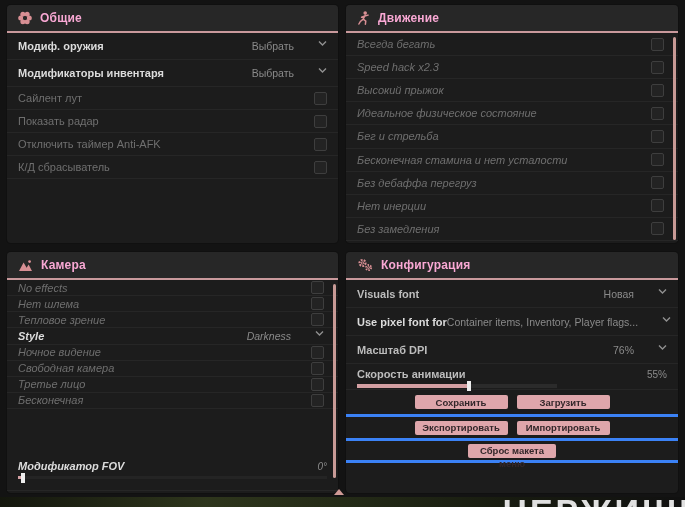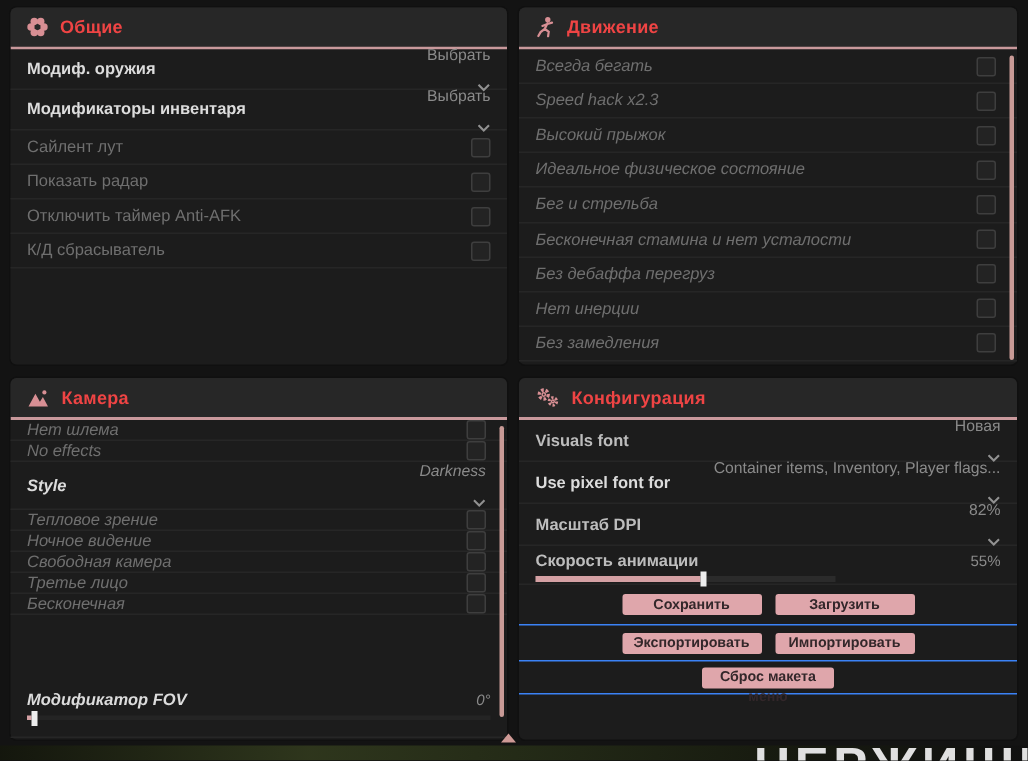--- a/index.html
+++ b/index.html
@@ -12,50 +12,50 @@
   .game-glow{position:absolute;left:0;bottom:0;width:100%;height:10px;
     background:linear-gradient(to right,#14170c,#333c1e 30%,#262e17 52%,#181c0f 75%,#101010);
     opacity:.85;}
   .panel{position:absolute;background:#1c1c1c;border-radius:4px;box-shadow:0 0 0 1px #101010;}
   .p-general{left:7px;top:5px;width:331px;height:238px;}
   .p-movement{left:346px;top:5px;width:332px;height:238px;}
   .p-camera{left:7px;top:252px;width:331px;height:241px;}
   .p-config{left:346px;top:252px;width:332px;height:241px;}
   .phead{height:26px;background:#272727;border-radius:4px 4px 0 0;
     border-bottom:2px solid #c9999c;display:flex;align-items:center;gap:8px;padding:0 11px;}
-  .ptitle{font-size:12px;font-weight:bold;color:#ef4444;letter-spacing:.2px;}
+  .ptitle{font-size:12px;font-weight:bold;color:#f9a8d4;letter-spacing:.2px;}
   .rows{position:absolute;left:0;right:0;top:28px;}
   .rows-fill{position:absolute;left:0;right:0;top:28px;bottom:2px;display:flex;flex-direction:column;}
   .rows-fill .row{flex:1;font-style:italic;}
   .row{display:flex;align-items:center;justify-content:space-between;
     padding:0 11px;border-bottom:1px solid #262626;box-sizing:border-box;}
   .h26{height:27px;} .h23{height:23px;gap:11px;} .h28{height:28px;}
   .pad-sb{padding-right:14px;}
   .lbl{font-size:11px;white-space:nowrap;}
   .lbl-bright{color:#dcdcdc;font-weight:700;}
   .lbl-mid{color:#bdbdbd;font-weight:600;}
   .lbl-dim{color:#6f6f6f;}
   .cb{width:11px;height:11px;background:#232323;border:1px solid #3e3e3e;border-radius:2px;flex:none;}
-  .dd{display:flex;align-items:flex-end;gap:12px;cursor:pointer;flex-direction:column;}
+  .dd{display:flex;align-items:flex-start;gap:24px;cursor:pointer;}
   .ddval{font-size:10.5px;color:#8a8a8a;white-space:nowrap;}
   .chev{flex:none;}
   .val-dim{font-size:10px;color:#8a8a8a;}
   .scrollbar{position:absolute;width:3px;background:#c89a96;border-radius:2px;}
   .sb-move{right:2px;top:32px;bottom:3px;}
   .sb-cam{right:2px;top:32px;bottom:15px;}
   .fovrow{display:block;padding-top:3px;height:34px;margin-top:48px;}
   .srtop{display:flex;align-items:center;justify-content:space-between;}
   .slider-track{position:relative;display:flex;align-items:center;height:4px;background:#242424;margin-top:4px;}
   .slider-track.fov{width:309px;height:3px;}
   .slider-track.anim{width:200px;background:#2b2b2b;}
   .slider-fill{height:100%;background:#d4a0a3;}
   .slider-handle{width:4px;height:10px;background:#ededed;flex:none;}
   .cfg-slider-row{display:block;padding-top:4px;height:26px;}
   .btnrow{display:flex;align-items:center;justify-content:center;gap:9px;
-    border-bottom:1px solid #3b82f6;box-sizing:border-box;}
+    border-bottom:3px solid #3b82f6;box-sizing:border-box;}
   .br1{height:27px;} .br2{height:24px;align-items:center;} .br3{height:22px;}
   .pbtn{width:93px;height:14px;background:#dfa6ab;color:#33272a;border:none;border-radius:2px;
     font-family:"Liberation Sans",sans-serif;font-size:9.5px;font-weight:bold;line-height:13px;
     padding:0;cursor:pointer;}
   .pbtn.wide{width:88px;}
   .watermark{position:absolute;left:503px;top:492px;font-size:34px;font-weight:700;
     color:#e0e0e0;letter-spacing:3px;white-space:nowrap;}
   .resize-tri{position:absolute;left:334px;top:489px;width:0;height:0;
     border-left:5px solid transparent;border-right:5px solid transparent;
     border-bottom:6px solid #cf9a96;}
@@ -170,39 +170,39 @@
 <div class="panel p-camera">
   <div class="phead">
     <svg width="15" height="13" viewBox="0 0 15 13">
       <path d="M1 12 L5.6 3.5 L8.6 8.8 L10.6 5.6 L14 12 Z" fill="#d88f94"></path>
       <circle cx="11.6" cy="2.6" r="1.4" fill="#d88f94"></circle>
     </svg>
     <span class="ptitle">Камера</span>
   </div>
   <div class="rows-fill">
     <div class="row pad-sb">
+      <span class="lbl lbl-dim">No effects</span>
+      <span class="cb"></span>
+    </div>
+    <div class="row pad-sb">
       <span class="lbl lbl-dim">Нет шлема</span>
       <span class="cb"></span>
     </div>
     <div class="row pad-sb">
-      <span class="lbl lbl-dim">No effects</span>
+      <span class="lbl lbl-dim">Тепловое зрение</span>
       <span class="cb"></span>
     </div>
     <div class="row pad-sb">
       <span class="lbl lbl-bright">Style</span>
       <span class="dd">
         <span class="ddval">Darkness</span>
         <svg class="chev" width="9" height="7" viewBox="0 0 9 7">
             <polyline points="1,1.5 4.5,5 8,1.5" fill="none" stroke="#909090" stroke-width="1.4"></polyline>
           </svg>
       </span>
-    </div>
-    <div class="row pad-sb">
-      <span class="lbl lbl-dim">Тепловое зрение</span>
-      <span class="cb"></span>
     </div>
     <div class="row pad-sb">
       <span class="lbl lbl-dim">Ночное видение</span>
       <span class="cb"></span>
     </div>
     <div class="row pad-sb">
       <span class="lbl lbl-dim">Свободная камера</span>
       <span class="cb"></span>
     </div>
     <div class="row pad-sb">
@@ -255,21 +255,21 @@
       <span class="dd">
         <span class="ddval">Container items, Inventory, Player flags...</span>
         <svg class="chev" width="9" height="7" viewBox="0 0 9 7">
             <polyline points="1,1.5 4.5,5 8,1.5" fill="none" stroke="#909090" stroke-width="1.4"></polyline>
           </svg>
       </span>
     </div>
     <div class="row h28">
       <span class="lbl lbl-mid">Масштаб DPI</span>
       <span class="dd">
-        <span class="ddval">82%</span>
+        <span class="ddval">76%</span>
         <svg class="chev" width="9" height="7" viewBox="0 0 9 7">
             <polyline points="1,1.5 4.5,5 8,1.5" fill="none" stroke="#909090" stroke-width="1.4"></polyline>
           </svg>
       </span>
     </div>
     <div class="row cfg-slider-row">
       <div class="srtop">
         <span class="lbl lbl-mid">Скорость анимации</span>
         <span class="val-dim">55%</span>
       </div>

